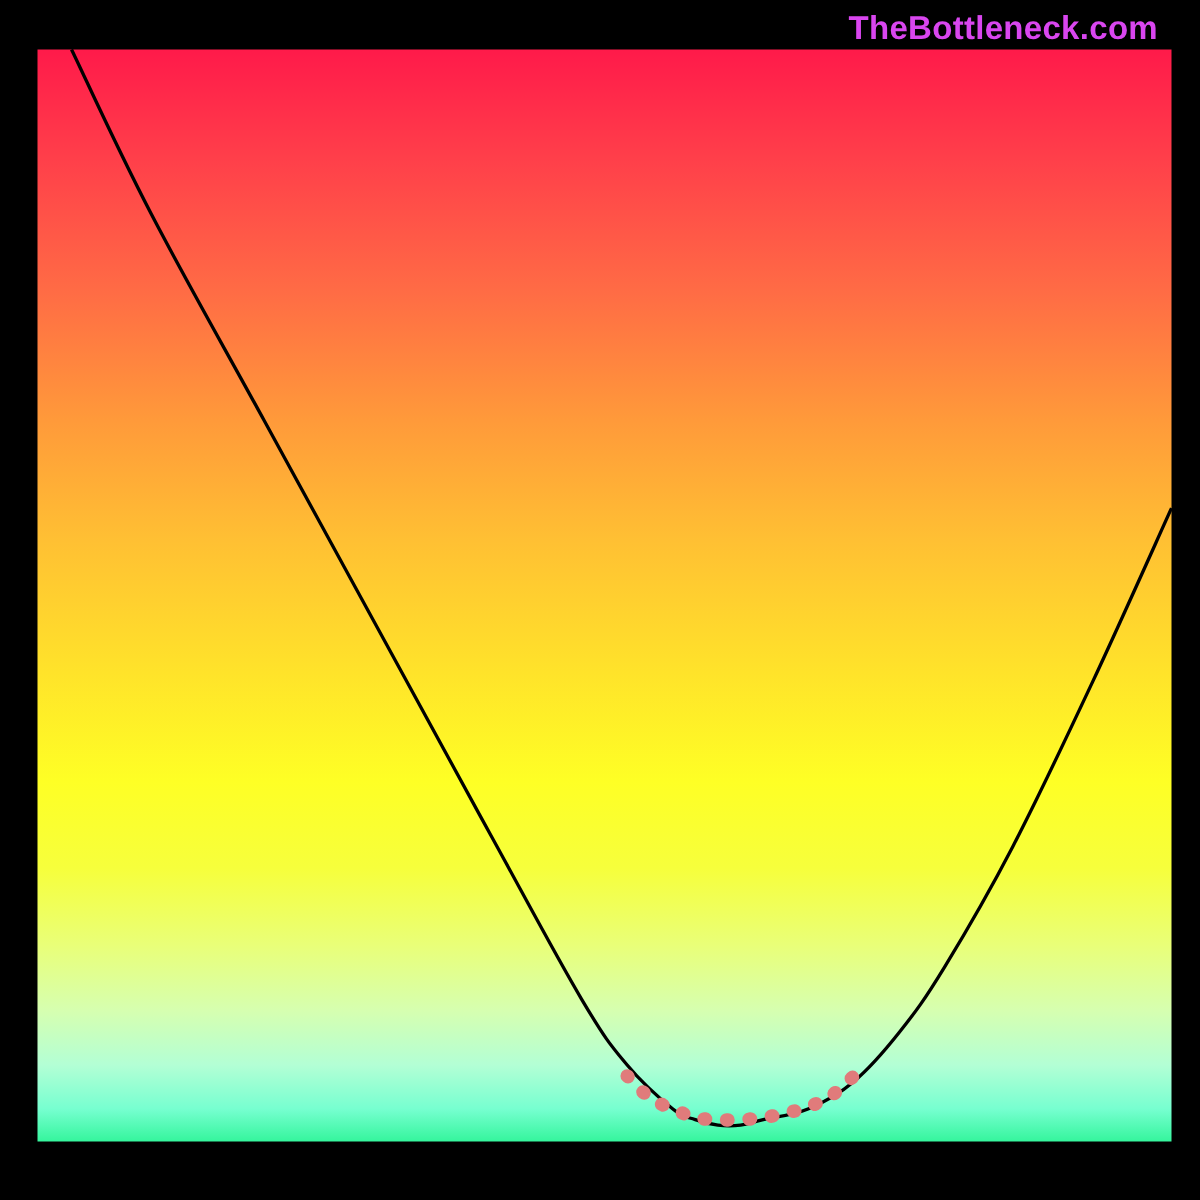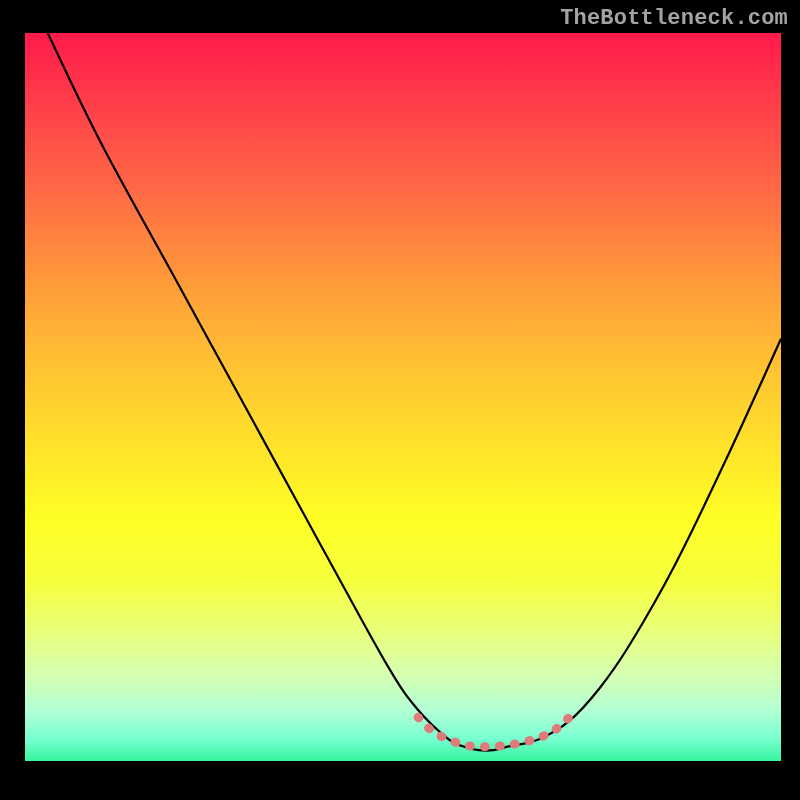--- a/index.html
+++ b/index.html
@@ -7,25 +7,25 @@
     padding: 0;
     width: 800px;
     height: 800px;
     background: #000;
     overflow: hidden;
     position: relative;
   }
   .watermark {
     position: absolute;
     top: 6px;
-    right: 12px;
-    font-family: Liberation Mono, monospace;
+    right: 28px;
+    font-family: Liberation Sans, sans-serif;
     font-size: 22px;
     font-weight: bold;
-    color: #a3a3a3;
+    color: #d946ef;
     z-index: 10;
     letter-spacing: 0.2px;
   }
   .plot-area {
     position: absolute;
     left: 25px;
     top: 33px;
     width: 756px;
     height: 728px;
     background: linear-gradient(to bottom,

